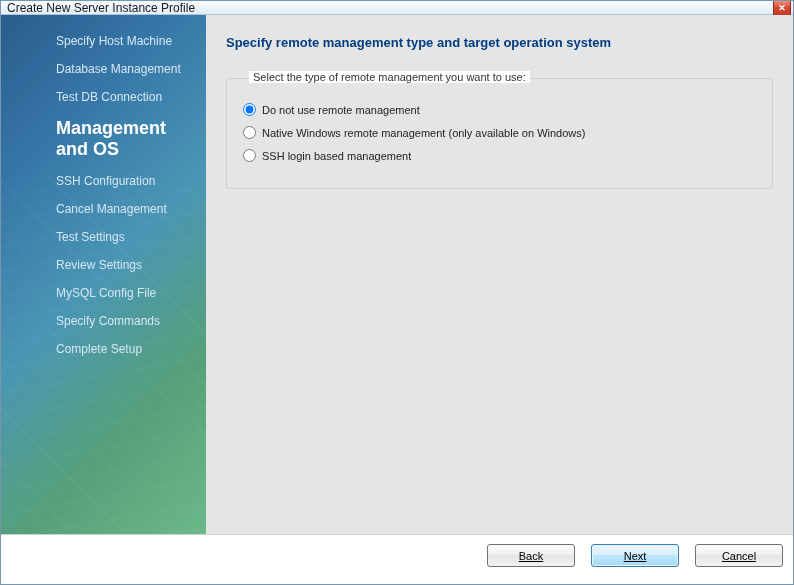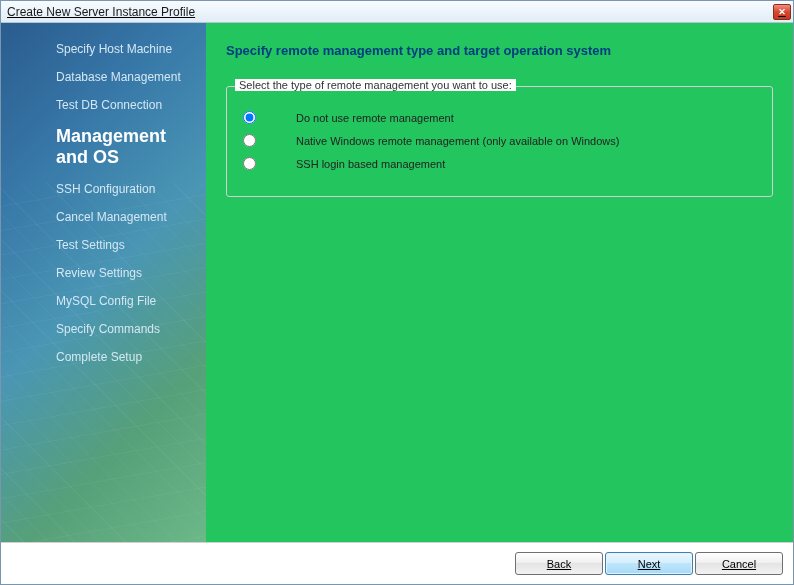--- a/index.html
+++ b/index.html
@@ -6,28 +6,27 @@
     body {
       font-family: Tahoma, "Segoe UI", Arial, sans-serif;
       font-size: 11px;
       background: #fff;
       width: 794px;
       height: 585px;
       overflow: hidden;
       border: 1px solid #7a96ac;
     }
     .titlebar {
-      height: 22px;
+      height: 14px;
       background: linear-gradient(to bottom, #f7fbff 0%, #e2edf6 100%);
       border-bottom: 1px solid #b0c4d6;
       display: flex;
       align-items: center;
       justify-content: space-between;
       padding: 0 2px 0 6px;
-      text-decoration: underline;
     }
     .titlebar-text {
       color: #1a1a1a;
       font-size: 12px;
     }
     .close-btn {
       width: 18px;
       height: 16px;
       background: linear-gradient(to bottom, #f38f7e 0%, #d4472f 50%, #c43a22 100%);
       border: 1px solid #8a2e1a;
@@ -84,69 +83,68 @@
       z-index: 1;
       margin-left: 39px;
     }
     .sidebar-item.active {
       color: #ffffff;
       font-weight: bold;
       font-size: 18px;
     }
     .main {
       flex: 1;
-      background: #22c55e;
+      background: #e5e5e5;
       padding: 20px 20px 0 20px;
       color: #333;
     }
     .main-heading {
       color: #003d82;
       font-size: 13px;
       font-weight: bold;
       margin-bottom: 28px;
     }
     .fieldset {
       border: 1px solid #d0d0d0;
       border-radius: 3px;
       padding: 16px 16px 18px 16px;
       position: relative;
     }
     .legend {
       position: absolute;
       top: -8px;
-      left: 8px;
+      left: 22px;
       background: #fff;
       padding: 0 4px;
       font-size: 11px;
       color: #333;
     }
     .radio-row {
       display: flex;
       align-items: center;
       gap: 6px;
       margin: 6px 0;
       padding: 2px 0;
       font-size: 11px;
       color: #222;
     }
     .radio-row input[type="radio"] {
       margin: 0;
       cursor: pointer;
     }
     .radio-row label {
       cursor: pointer;
-      margin-left: 34px;
     }
     .footer {
       height: 42px;
       border-top: 1px solid #d0d0d0;
       display: flex;
       align-items: center;
       justify-content: flex-end;
-      gap: 2px;
+      gap: 16px;
       padding: 0 10px;
       background: #fff;
     }
     .btn {
       min-width: 88px;
       height: 23px;
       font-size: 11px;
       font-family: inherit;
       border: 1px solid #707070;
       border-radius: 3px;

